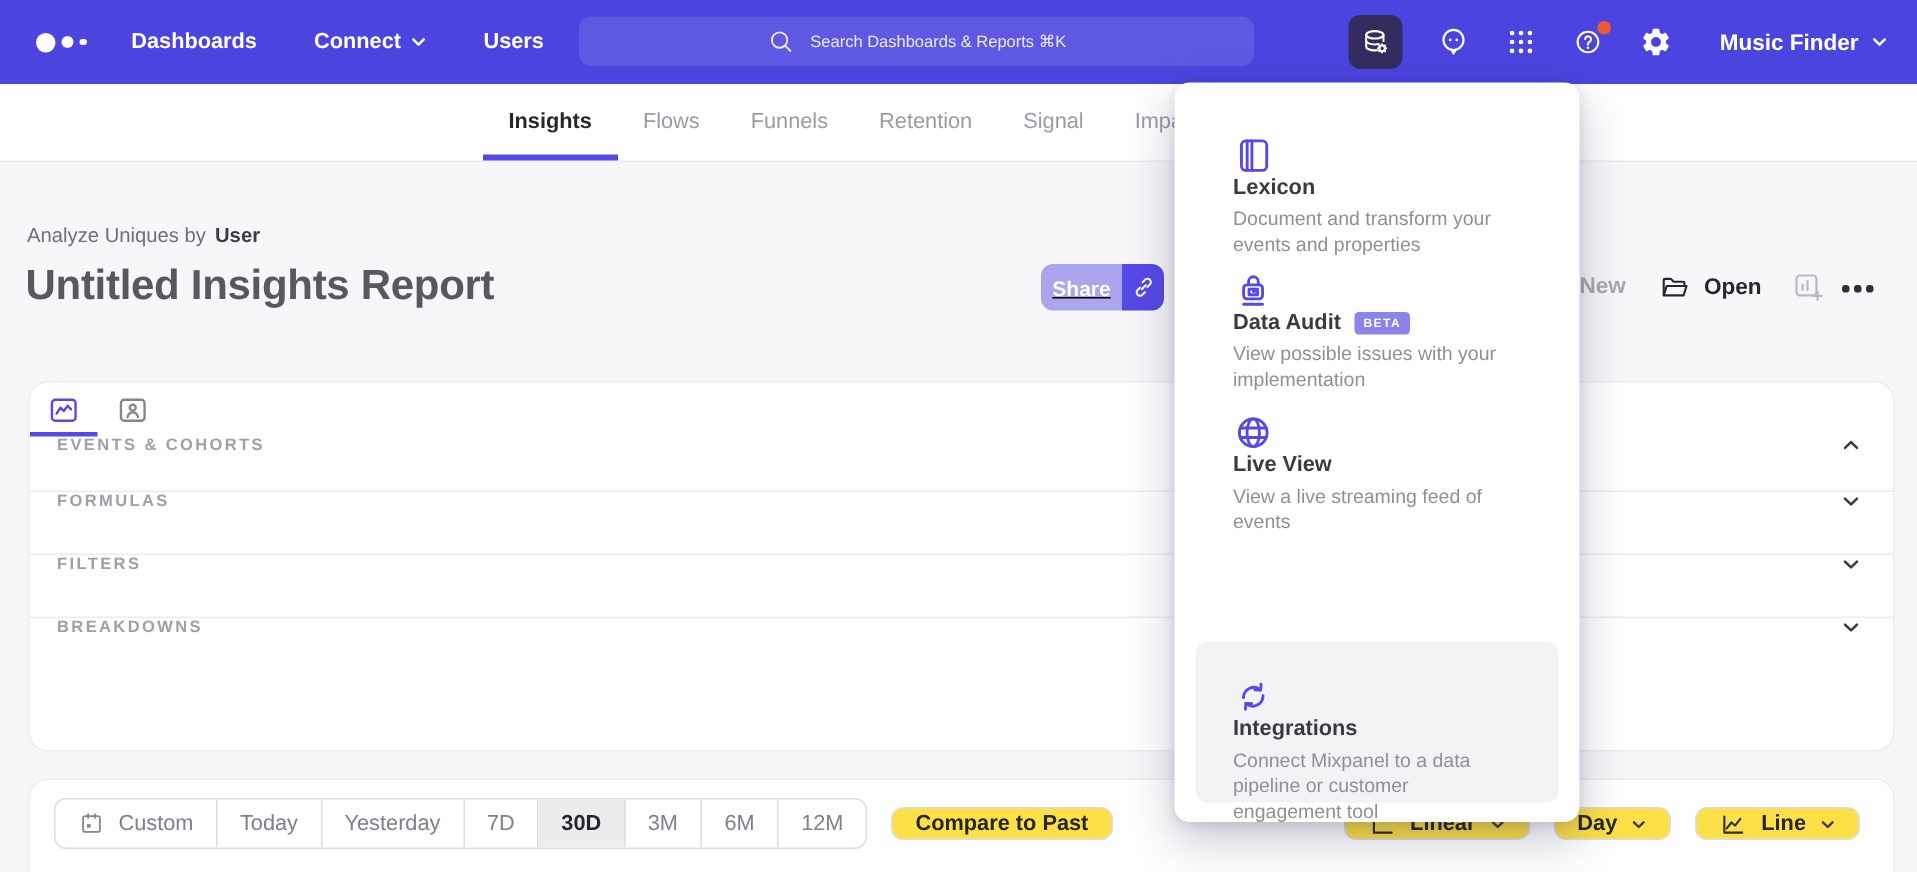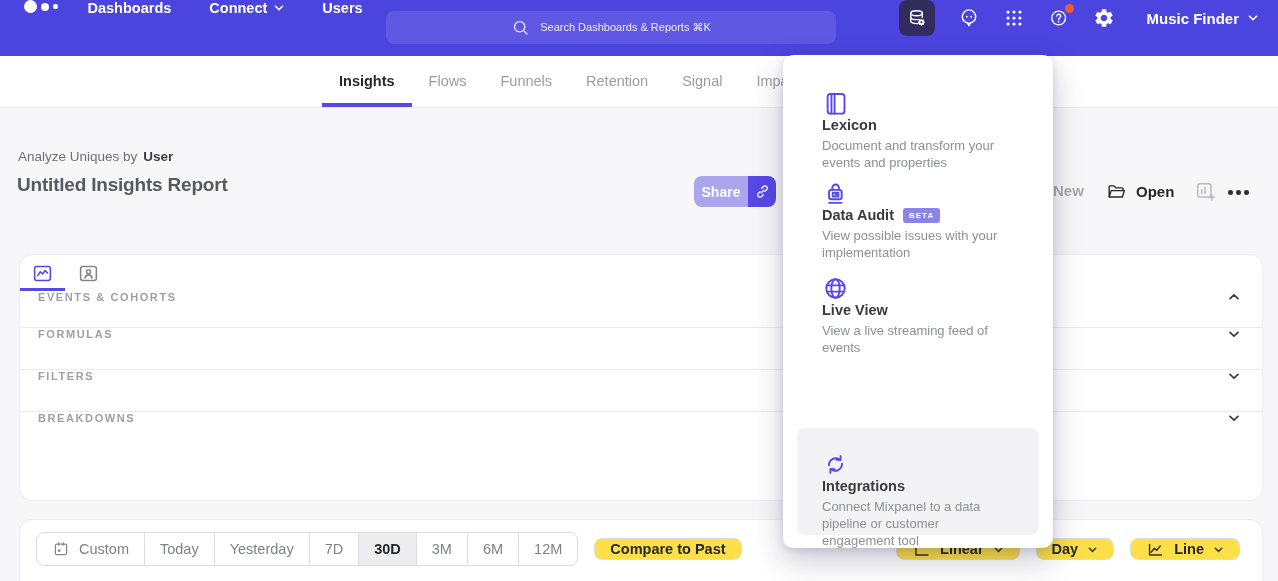--- a/index.html
+++ b/index.html
@@ -1,21 +1,21 @@
 <!DOCTYPE html>
 <html><head>
 <meta charset="utf-8">
 <style>
   * { margin:0; padding:0; box-sizing:border-box; }
   html,body { width:1278px; height:581px; overflow:hidden; }
   body { font-family:"Liberation Sans", sans-serif; background:#F7F7F9; position:relative; }
 
   
   .navbar { position:absolute; top:0; left:0; right:0; height:56px; background:#4C44DF;
-            display:flex; align-items:flex-start; padding:0 20px; z-index:40; }
+            display:flex; align-items:center; padding:11px 20px; z-index:40; }
   .logo { display:flex; align-items:center; gap:4px; margin:0 30px 0 4px; }
   .logo i { display:block; border-radius:50%; background:#fff; }
   .logo i:nth-child(1){ width:13px; height:13px; }
   .logo i:nth-child(2){ width:8px; height:8px; }
   .logo i:nth-child(3){ width:4.5px; height:4.5px; }
   .nav-links { display:flex; align-items:center; gap:38px; }
   .nav-link { color:#fff; font-size:14.5px; font-weight:600; display:flex; align-items:center; gap:7px; cursor:pointer; }
   .search-pill { position:absolute; left:386px; top:11px; width:450px; height:33px;
                  background:rgba(255,255,255,0.11); border-radius:8px; display:flex;
                  align-items:center; justify-content:center; gap:10px; color:#ECEBFB; }
@@ -31,23 +31,23 @@
   .tabbar { position:absolute; top:56px; left:0; right:0; height:52px; background:#fff;
             border-bottom:1px solid #ECECEF; display:flex; padding-left:322px; z-index:10; }
   .tab { position:relative; padding:0 17px; line-height:50px; font-size:14.5px; color:#9B9CA3; cursor:pointer; white-space:nowrap; }
   .tab.active { color:#26272B; font-weight:700; }
   .tab.active::after { content:""; position:absolute; left:0; right:0; bottom:0; height:4px; background:#5649E8; }
 
   
   .page { position:absolute; top:108px; left:0; right:0; bottom:0; background:#F7F7F9; }
   .analyze { position:absolute; left:18px; top:41px; font-size:13.5px; color:#6F7077; }
   .analyze b { color:#3B3C42; font-weight:700; margin-left:6px; }
-  .report-title { position:absolute; left:17px; top:66px; font-size:19px; font-weight:700; color:#58595F; letter-spacing:-0.2px; }
-
-  .share-group { position:absolute; left:694px; top:68px; height:31px; display:flex; }
+  .report-title { position:absolute; left:17px; top:66px; font-size:28px; font-weight:700; color:#58595F; letter-spacing:-0.2px; }
+
+  .share-group { position:absolute; left:694px; top:68px; height:31px; display:flex;text-decoration:underline; }
   .share-btn { width:54px; background:#ABA5ED; color:#fff; font-size:14px; font-weight:600;
                border:none; border-radius:8px 0 0 8px; cursor:pointer; font-family:inherit; }
   .link-btn { width:28px; background:#5649E6; border:none; border-radius:0 8px 8px 0;
               display:flex; align-items:center; justify-content:center; cursor:pointer; }
   .new-btn { position:absolute; left:1030px; top:74px; display:flex; align-items:center; gap:8px;
              color:#A8A9AE; font-size:15px; font-weight:600; cursor:pointer; }
   .open-btn { position:absolute; left:1106px; top:73px; display:flex; align-items:center; gap:9px;
               color:#26272B; font-size:15px; font-weight:700; cursor:pointer; }
   .addboard-btn { position:absolute; left:1194px; top:72px; width:22px; height:22px; color:#B9BAC1; cursor:pointer; }
   .more-btn { position:absolute; left:1228px; top:82px; display:flex; gap:3.5px; cursor:pointer; }

